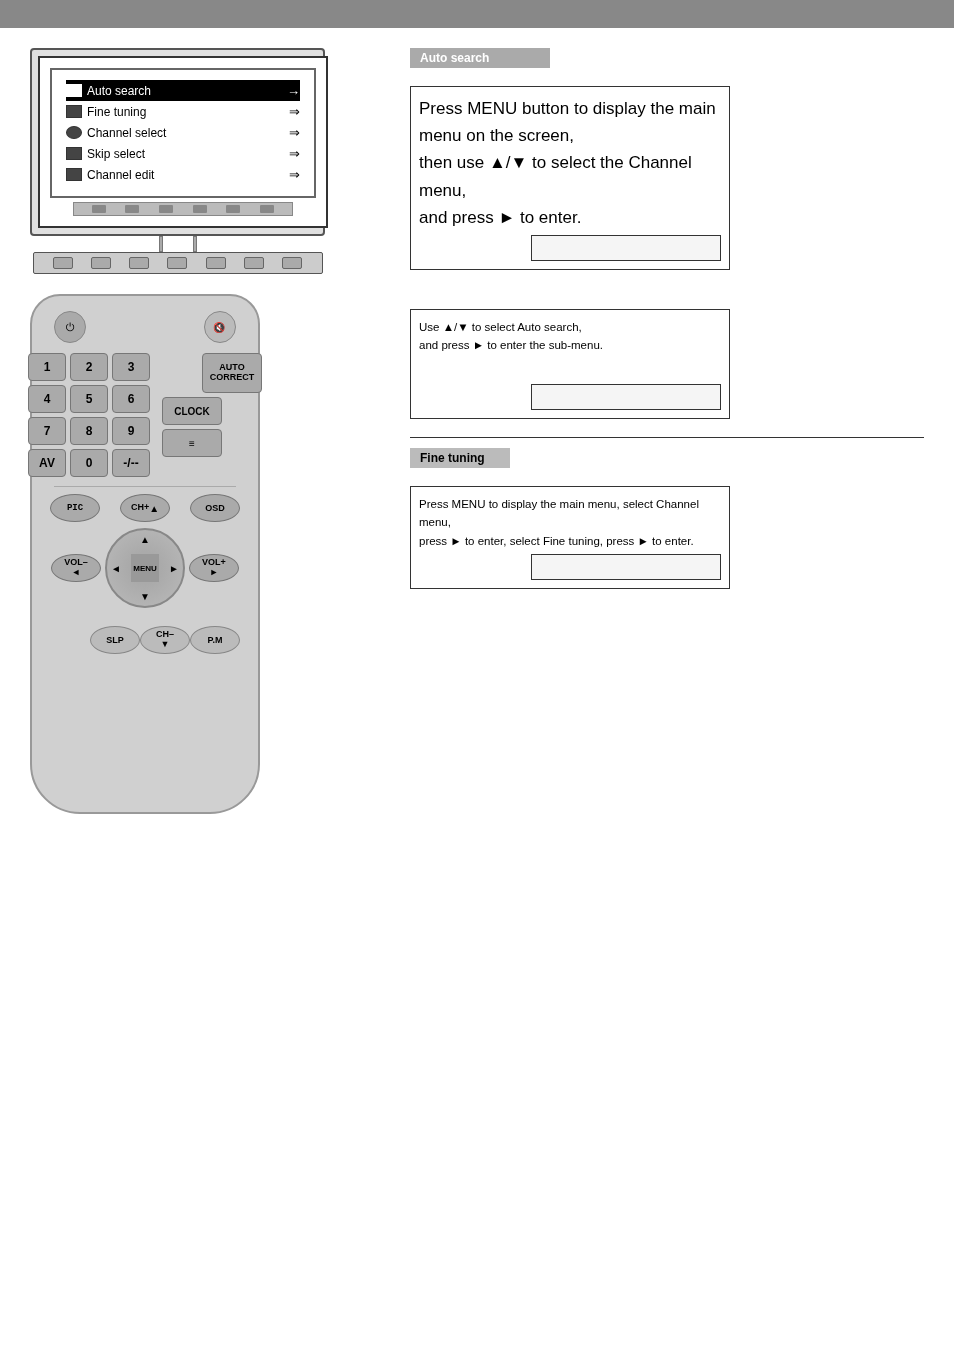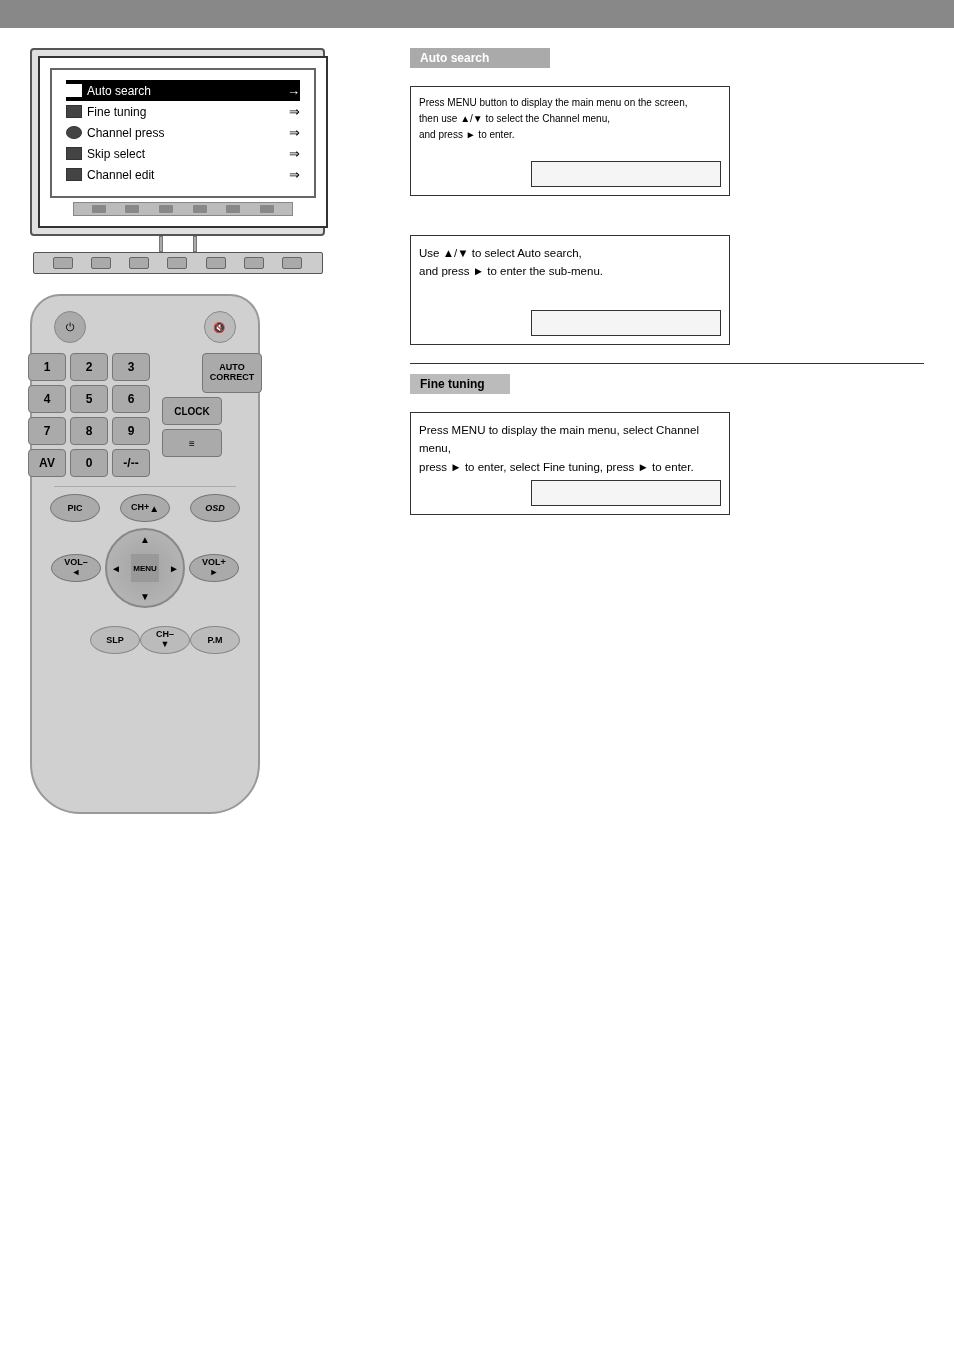--- a/index.html
+++ b/index.html
@@ -362,21 +362,21 @@
             <span class="menu-label">Auto search</span>
             <span class="menu-arrow">→</span>
           </div>
           <div class="menu-item">
             <span class="menu-icon menu-icon-fine" style="width:16px;height:13px;background:#444;display:inline-block;margin-right:5px;border:1px solid #333;"></span>
             <span class="menu-label">Fine tuning</span>
             <span class="menu-arrow">⇒</span>
           </div>
           <div class="menu-item">
             <span class="menu-icon menu-icon-ch" style="width:16px;height:13px;background:#444;display:inline-block;margin-right:5px;border-radius:50%;border:1px solid #333;"></span>
-            <span class="menu-label">Channel press</span>
+            <span class="menu-label">Channel select</span>
             <span class="menu-arrow">⇒</span>
           </div>
           <div class="menu-item">
             <span class="menu-icon menu-icon-skip" style="width:16px;height:13px;background:#444;display:inline-block;margin-right:5px;border:1px solid #333;"></span>
             <span class="menu-label">Skip select</span>
             <span class="menu-arrow">⇒</span>
           </div>
           <div class="menu-item">
             <span class="menu-icon menu-icon-edit" style="width:16px;height:13px;background:#444;display:inline-block;margin-right:5px;border:1px solid #333;"></span>
             <span class="menu-label">Channel edit</span>
@@ -466,23 +466,23 @@
         <div class="remote-right-btns">
           <div class="remote-side-btn" style="height:40px;font-size:9px;margin-left:40px;">AUTO<br>CORRECT</div>
           <div class="remote-side-btn">CLOCK</div>
           <div class="remote-side-btn">≡</div>
         </div>
       </div>
 
       <hr class="remote-divider-line">
 
       <div style="display:flex;justify-content:space-between;width:190px;align-items:center;">
-        <div class="nav-label-btn" style="border-radius:50%;">PIC</div>
+        <div class="nav-label-btn" style="border-radius:50%;font-family:Liberation Mono, monospace;">PIC</div>
         <div class="nav-label-btn" style="border-radius:50%;font-size:9px;text-align:center;line-height:1.1;">CH+<br><span style="font-size:10px;">▲</span></div>
-        <div class="nav-label-btn" style="border-radius:50%;font-style:italic;">OSD</div>
+        <div class="nav-label-btn" style="border-radius:50%;">OSD</div>
       </div>
 
       <div style="display:flex;align-items:center;gap:4px;margin:2px 0;">
         <div class="nav-label-btn" style="border-radius:50%;font-size:9px;text-align:center;line-height:1.1;">VOL–<br>◄</div>
         <div style="position:relative;width:80px;height:80px;">
           <div class="nav-ring">
             <div class="nav-arrow up">▲</div>
             <div class="nav-arrow down">▼</div>
             <div class="nav-arrow left2">◄</div>
             <div class="nav-arrow right2">►</div>
@@ -501,21 +501,21 @@
 
   </div>
 
   <div class="right-col">
 
     <div style="margin-bottom:10px;">
       <span class="section-label-bar">Auto search</span>
     </div>
 
     <div class="info-box" style="min-height:110px;">
-      <div class="info-text" style="font-size:10px;line-height:1.6;">
+      <div class="info-text" style="font-size:17px;line-height:1.6;">
         Press MENU button to display the main menu on the screen,<br>
         then use ▲/▼ to select the Channel menu,<br>
         and press ► to enter.
       </div>
       <div class="info-box-btn" style="position:absolute;bottom:8px;right:8px;width:190px;height:26px;border:1.5px solid #333;background:#f5f5f5;"></div>
     </div>
 
     <div class="info-box" style="min-height:110px;margin-top:39px;">
       <div class="info-text" style="font-size:11.5px;line-height:1.6;">
         Use ▲/▼ to select Auto search,<br>

